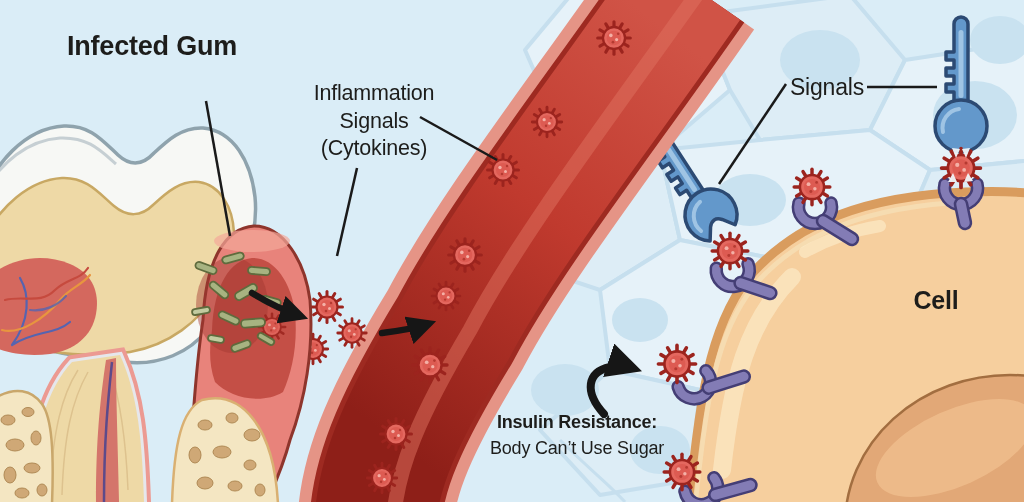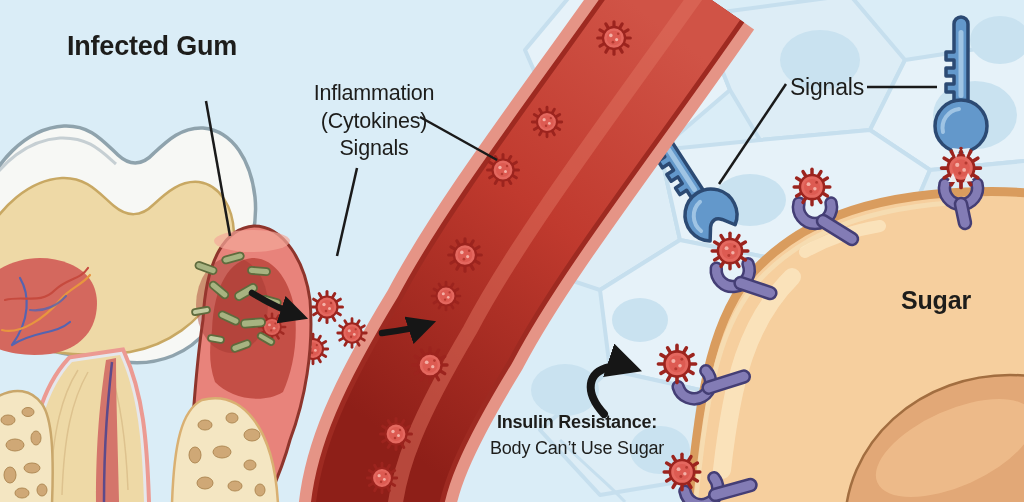--- a/index.html
+++ b/index.html
@@ -265,27 +265,27 @@
     <path d="M 604,414 C 584,392 587,372 610,367 C 619,365 626,366 632,368" fill="none" stroke="#161616" stroke-width="8" stroke-linecap="round" marker-end="url(#ah)"></path>
   </g>
 </svg>
 
 <div class="label lbl-big" style="left:152px;top:30px;">
   <div>Infected Gum</div>
 </div>
 
 <div class="label lbl-med" style="left:374px;top:80px;">
   <div>Inflammation</div>
+  <div>Signals</div>
   <div>(Cytokines)</div>
-  <div>Signals</div>
 </div>
 
 <div class="label lbl-insulin" style="left:827px;top:74px;">Signals</div>
 
 <div class="label lbl-cell" style="left:936px;top:284px;">
-  <div>Sugar</div>
+  <div>Cell</div>
 </div>
 
 <div class="label lbl-resist" style="left:577px;top:409px;">
   <div class="l1">Insulin Resistance:</div>
   <div class="l2">Body Can’t Use Sugar</div>
 </div>
 </div>
 
 </body></html>

